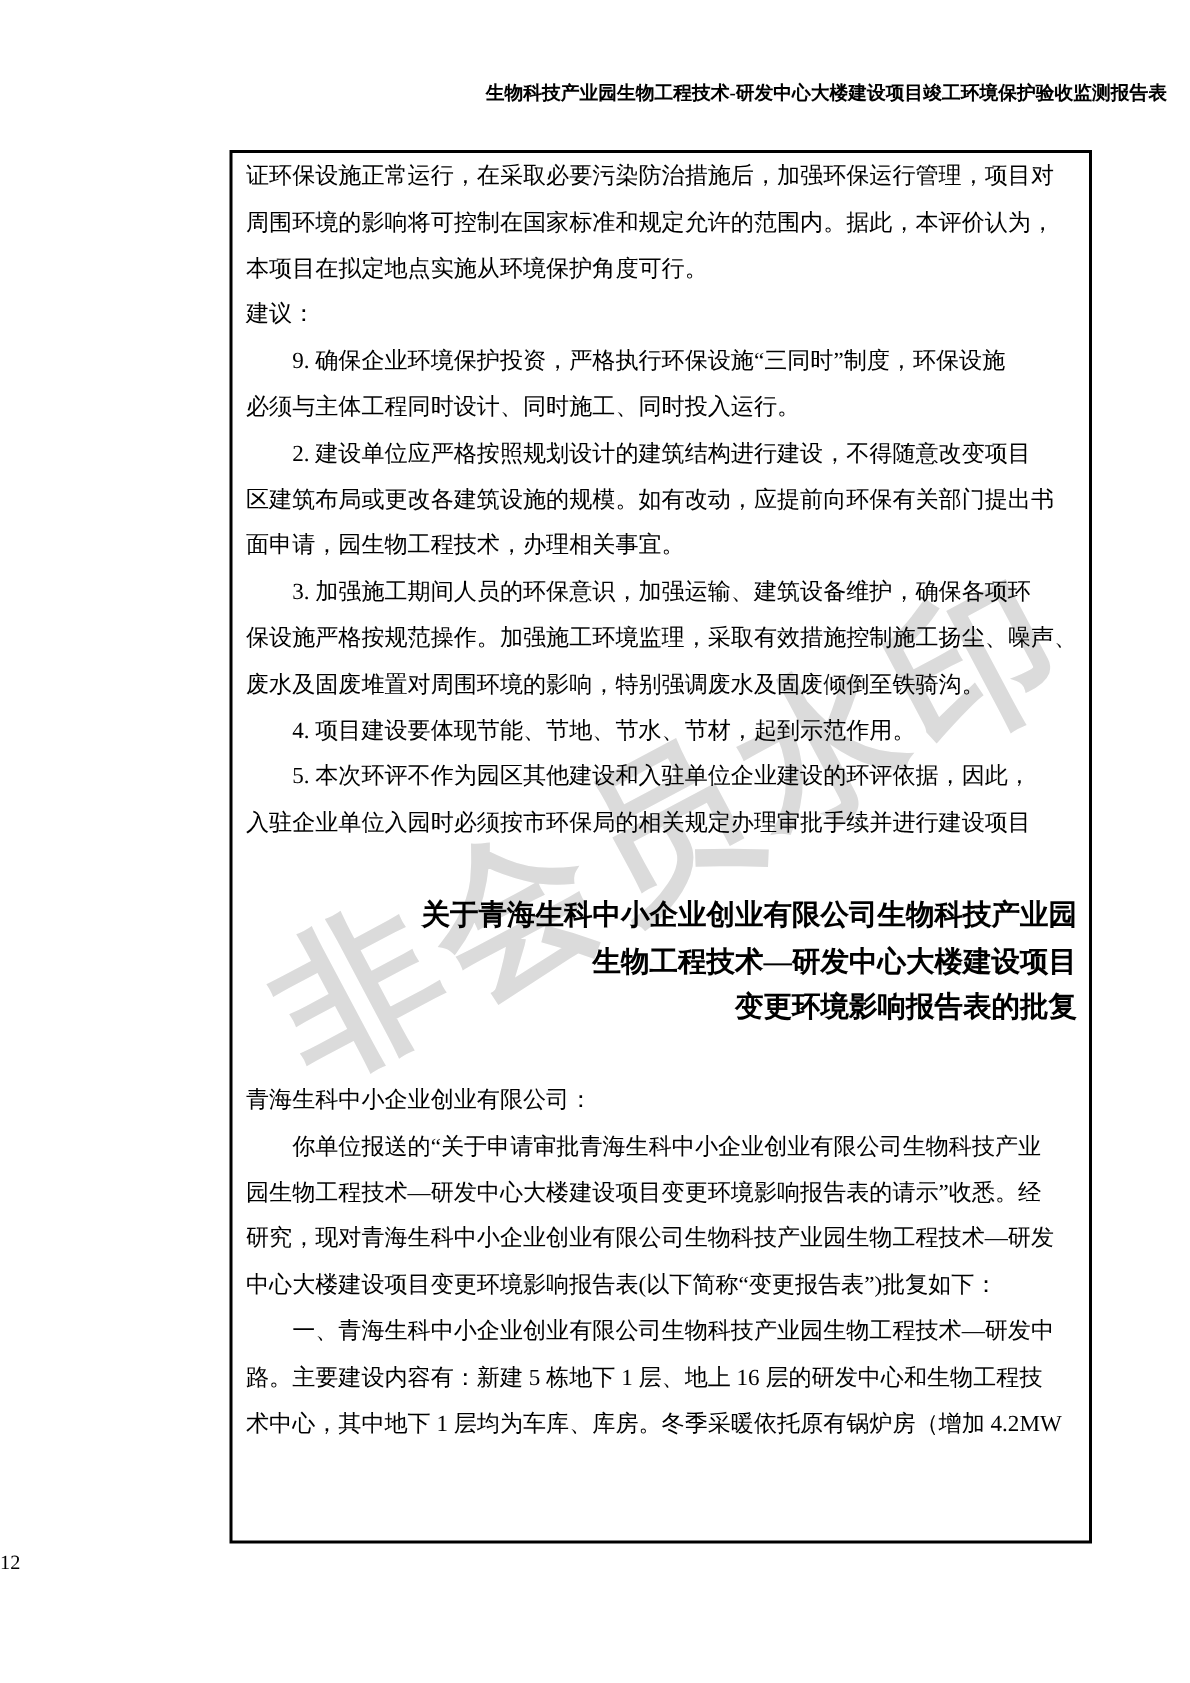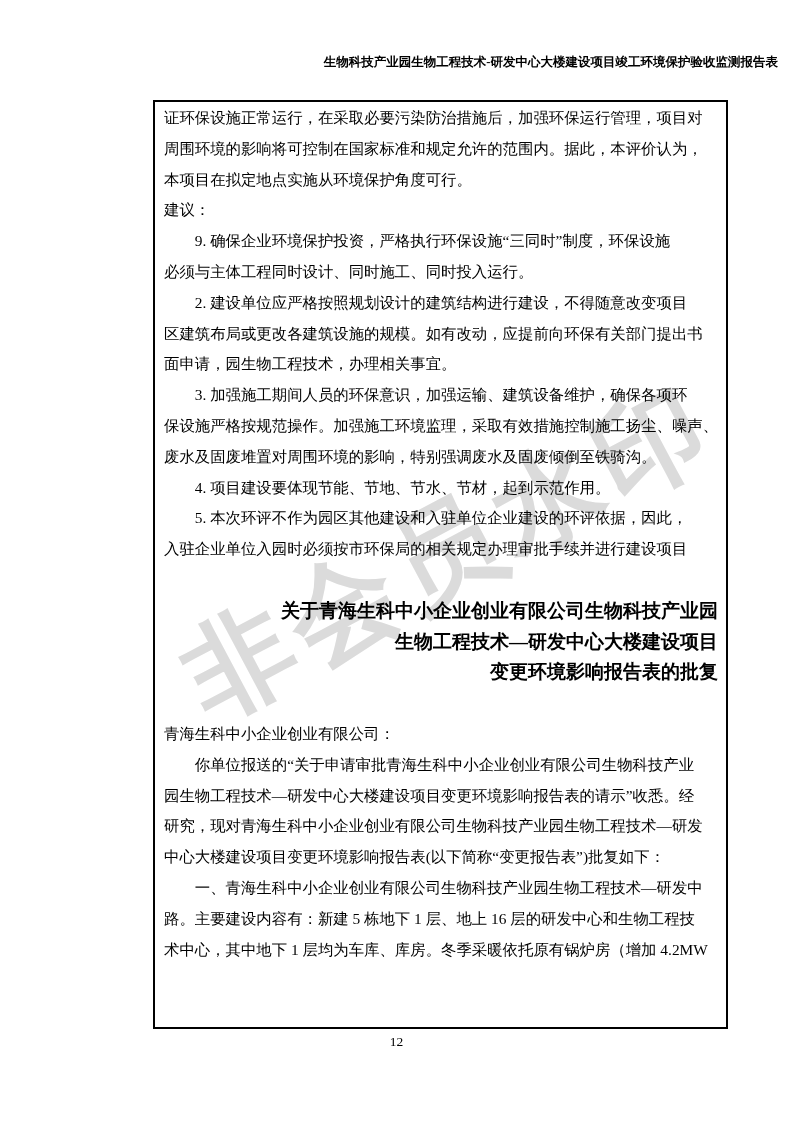--- a/index.html
+++ b/index.html
@@ -71,21 +71,21 @@
     font-size: 19px;
     text-align: right;
     white-space: normal;
   }
   .line.blank { }
   .page-number {
     position: absolute;
     top: 1034px;
     left: 0;
     width: 793px;
-    text-align: center;
+    text-align: left;
     font-size: 13.5px;
     color: #000000;
     z-index: 3;
   }
 </style>
 </head>
 <body>
 
 <div class="page">
 

